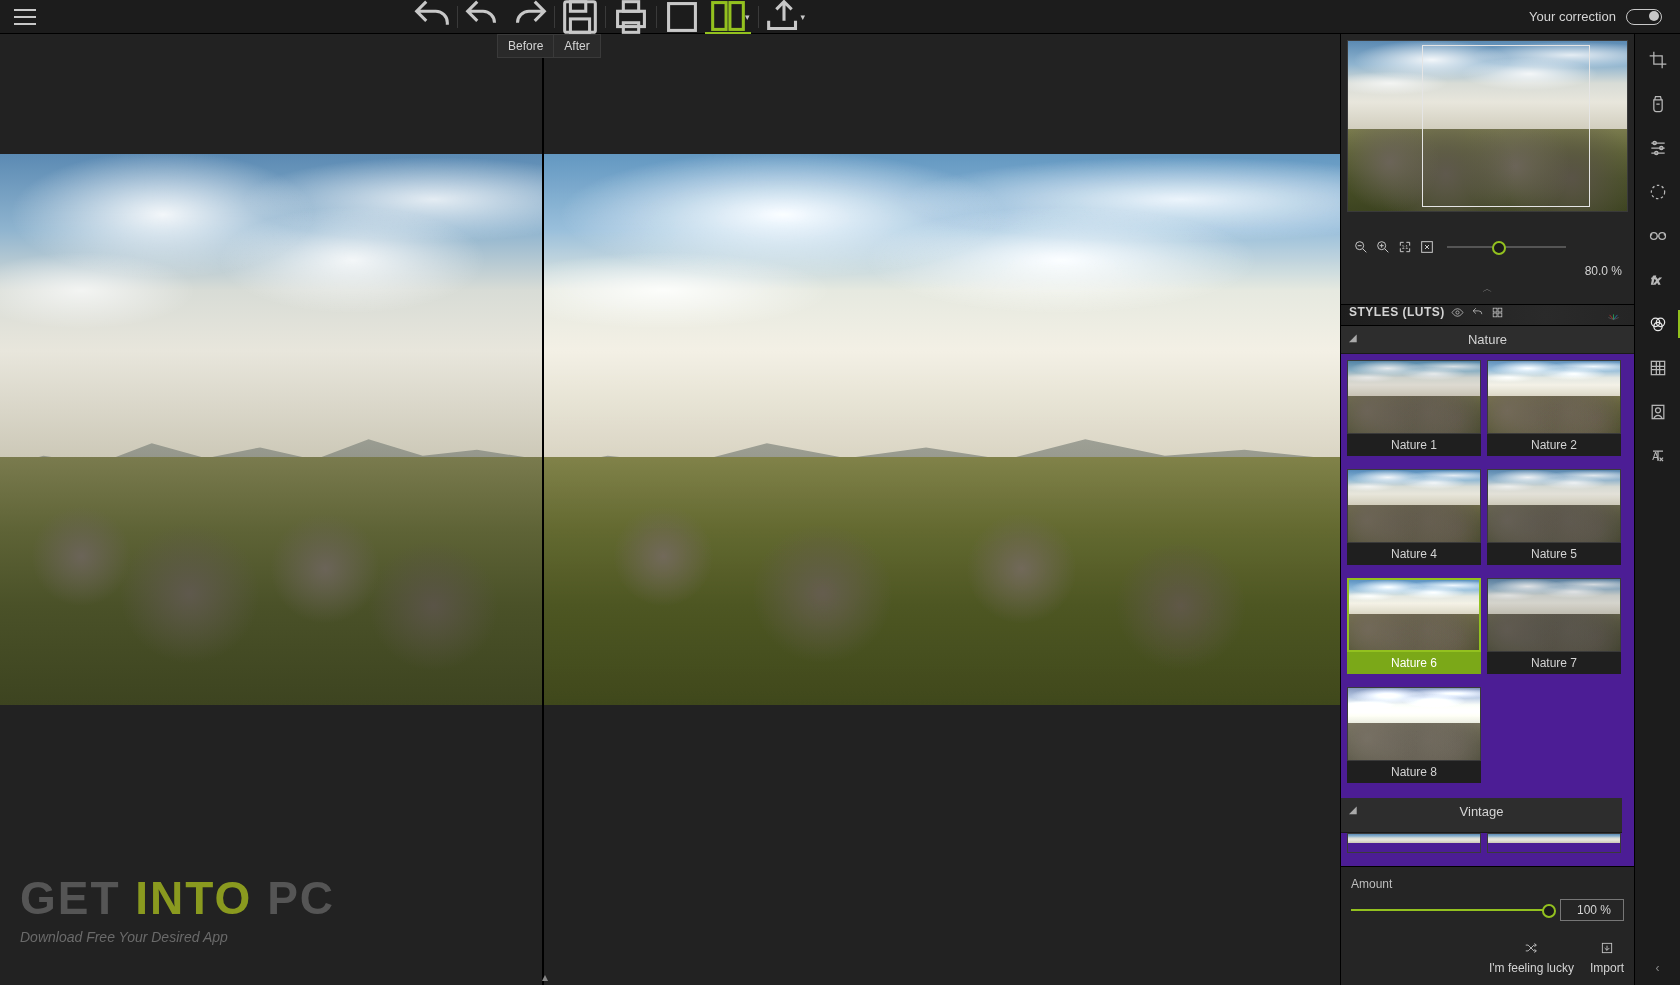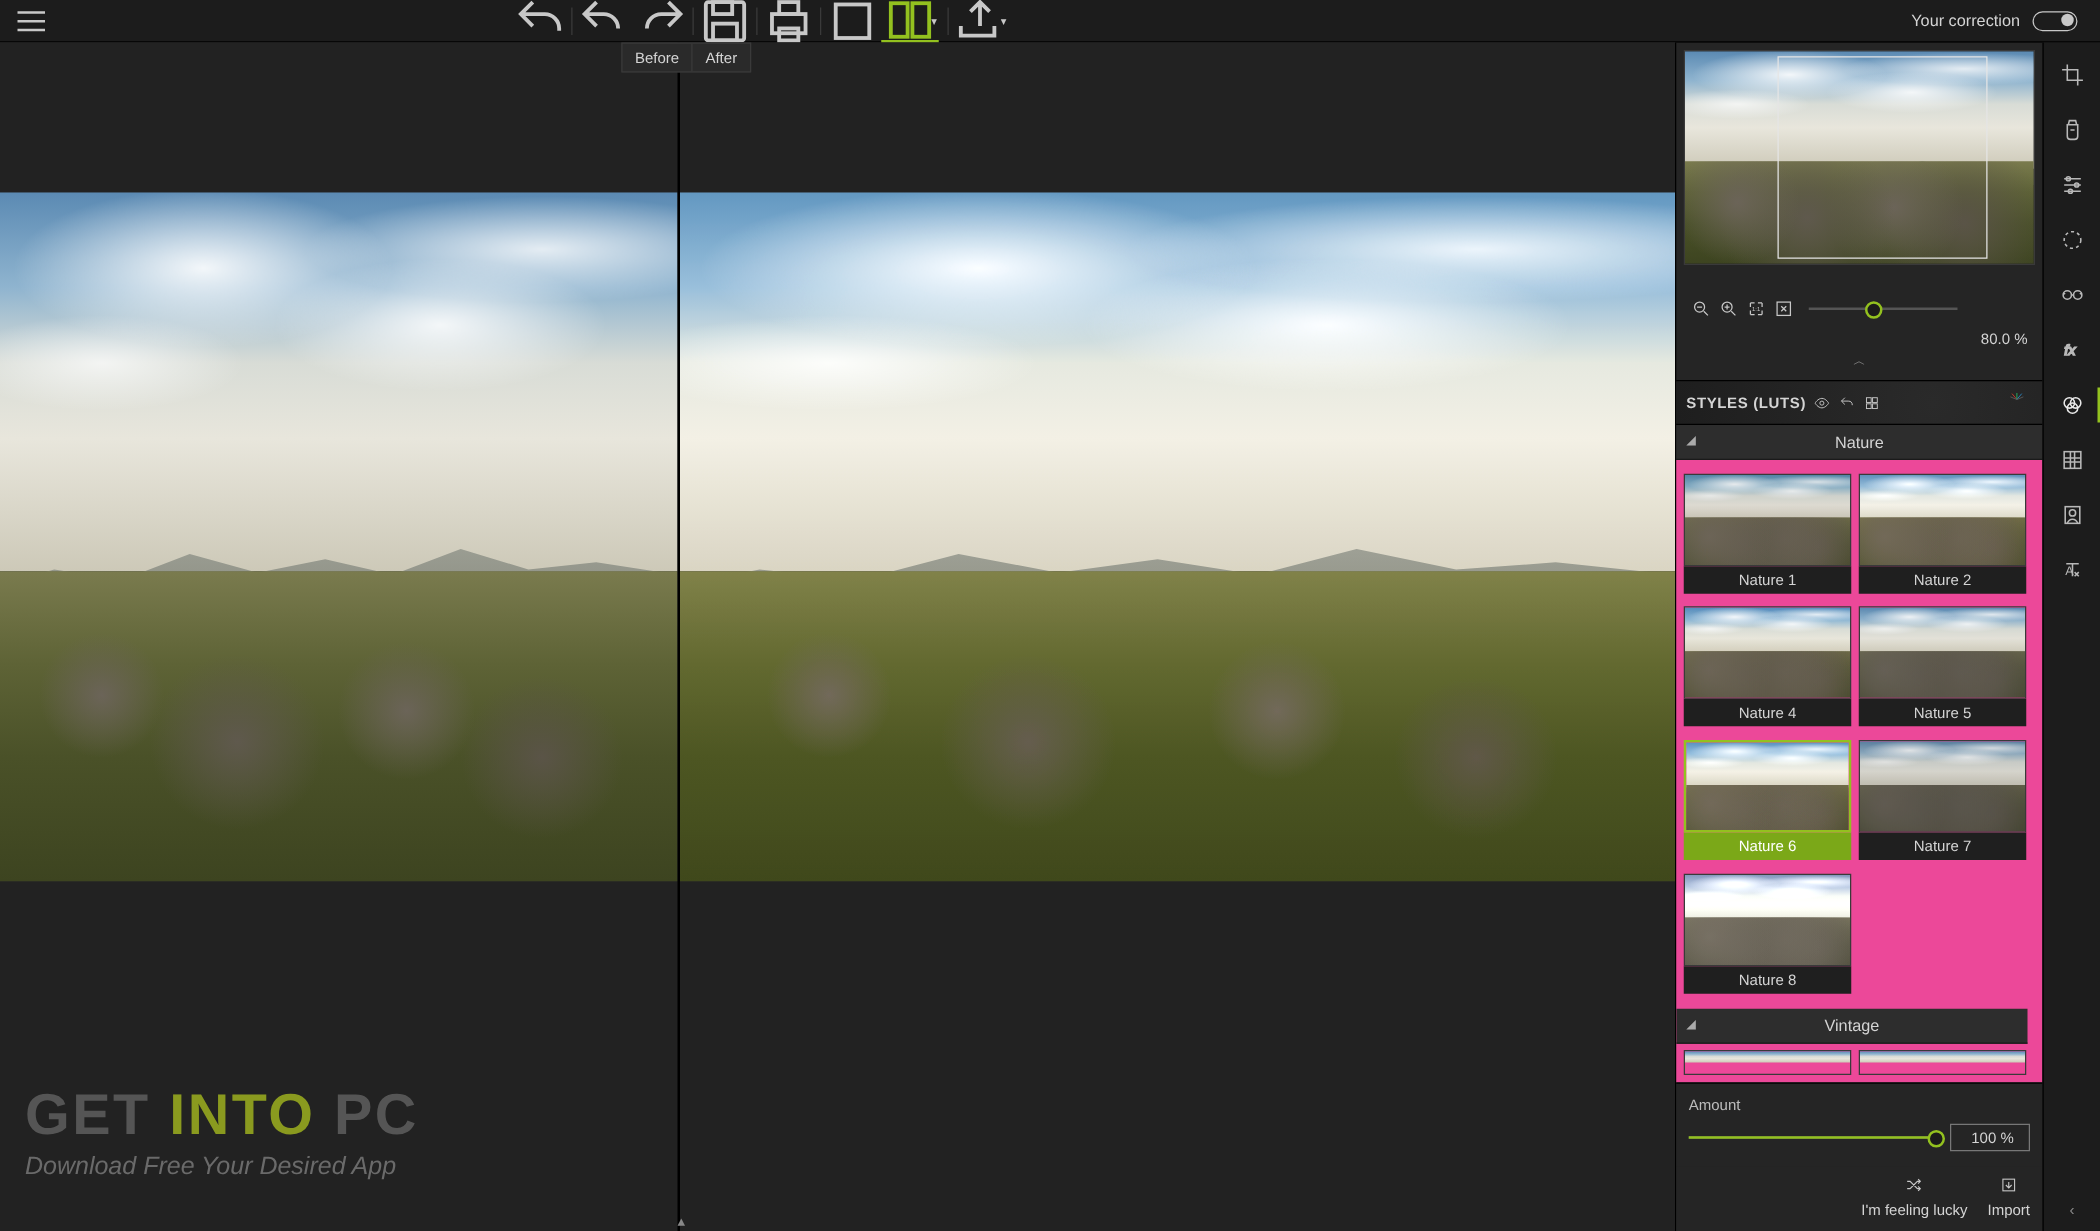--- a/index.html
+++ b/index.html
@@ -63,52 +63,52 @@
    radial-gradient(circle 55px at 60% 45%, #6b6458, transparent),
    radial-gradient(circle 65px at 80% 60%, #5a5447, transparent),
    linear-gradient(#7a7b4e 0%, #5e6336 30%, #4a5128 60%, #3d4420 100%);
 }
 .img-right .ground { filter:saturate(1.2) brightness(1.05); }
 .img-right .sky { filter:saturate(1.08) brightness(1.03); }
 
 .watermark { position:absolute; left:20px; bottom:40px; z-index:4; }
 .watermark .big { font-size:46px; font-weight:700; letter-spacing:2px; }
 .watermark .w1 { color:#555; } .watermark .w2 { color:#8a9a1f; } .watermark .w3 { color:#555; }
-.watermark .sub { font-size:20px; color:#6a6a6a; font-style:italic; margin-top:4px; }
+.watermark .sub { font-size:14px; color:#6a6a6a; font-style:italic; margin-top:4px; }
 
 .handle { position:absolute; left:536px; bottom:3px; width:24px; height:8px; z-index:4; }
 .handle::before { content:"▴"; color:#888; font-size:12px; position:absolute; left:6px; top:-4px; }
 
 
 .sidepanel { width:294px; background:#252525; border-left:1px solid #000; display:flex; flex-direction:column; }
 .navigator { padding:6px; }
 .nav-img { width:100%; height:172px; position:relative; border:1px solid #3a3a3a; overflow:hidden; }
 .nav-img .sky { height:55%; }
 .nav-img .ground { top:52%; }
 .nav-crop { position:absolute; left:74px; top:4px; width:168px; height:162px; border:1px solid #e5e5e5; }
 .zoom-row { display:flex; align-items:center; gap:6px; padding:4px 6px 2px; }
 .zoom-row svg { width:16px; height:16px; stroke:#c8c8c8; fill:none; stroke-width:1.5; cursor:pointer; }
 .zoom-slider { flex:1; height:2px; background:#555; position:relative; margin:0 6px; cursor:pointer; }
 .zoom-slider::after { content:""; position:absolute; left:38%; top:-5px; width:10px; height:10px; background:#1b1b1b; border:2px solid #93c11f; border-radius:50%; }
 .zoom-val { font-size:12px; min-width:44px; text-align:right;margin-top:48px; }
 .collapse-chev { text-align:center; font-size:10px; color:#888; padding:2px; cursor:pointer; }
 
-.styles-header { display:flex; align-items:center; padding:6px 8px; font-size:12px;
+.styles-header { display:flex; align-items:flex-end; padding:6px 8px; font-size:12px;
   background: radial-gradient(circle at 70% 50%, #2a2a2a, #1e1e1e);
-  position:relative; border-top:1px solid #000; border-bottom:1px solid #000; height:36px; }
+  position:relative; border-top:1px solid #000; border-bottom:1px solid #000; height:22px; }
 .styles-header .title { font-weight:600; letter-spacing:.5px; }
 .styles-header .icons { display:flex; gap:6px; margin-left:6px; }
 .styles-header .icons span { width:14px; height:14px; display:flex; align-items:center; justify-content:center; cursor:pointer; }
 .styles-header svg { width:13px; height:13px; stroke:#c8c8c8; fill:none; stroke-width:1.4; }
 .rgb-fan { position:absolute; right:14px; top:6px; width:50px; height:24px; }
 
 .cat-header { background:#2d2d2d; font-size:13px; text-align:center; padding:6px 0; position:relative; cursor:pointer; border-bottom:1px solid #1a1a1a; }
 .cat-header .chev { position:absolute; left:8px; font-size:10px; color:#aaa; }
 
-.presets { display:flex; flex-wrap:wrap; gap:6px; padding:6px; overflow-y:auto; flex:1; background:#ec4899;align-items:flex-end; }
+.presets { display:flex; flex-wrap:wrap; gap:6px; padding:6px; overflow-y:auto; flex:1; background:#4c1d95; }
 .preset { width:134px; cursor:pointer; }
 .preset-img { width:134px; height:74px; border:1px solid #3a3a3a; position:relative; overflow:hidden; }
 .preset-img .sky { height:52%; }
 .preset-img .ground { top:48%; }
 .preset.selected .preset-img { border:2px solid #93c11f; }
 .preset.selected .preset-label { background:#7ba818; }
 .preset-label { background:#1f1f1f; font-size:12px; text-align:center; padding:4px 0; color:#d4d4d4; }
 .preset.selected .preset-label { color:#fff; }
 
 

